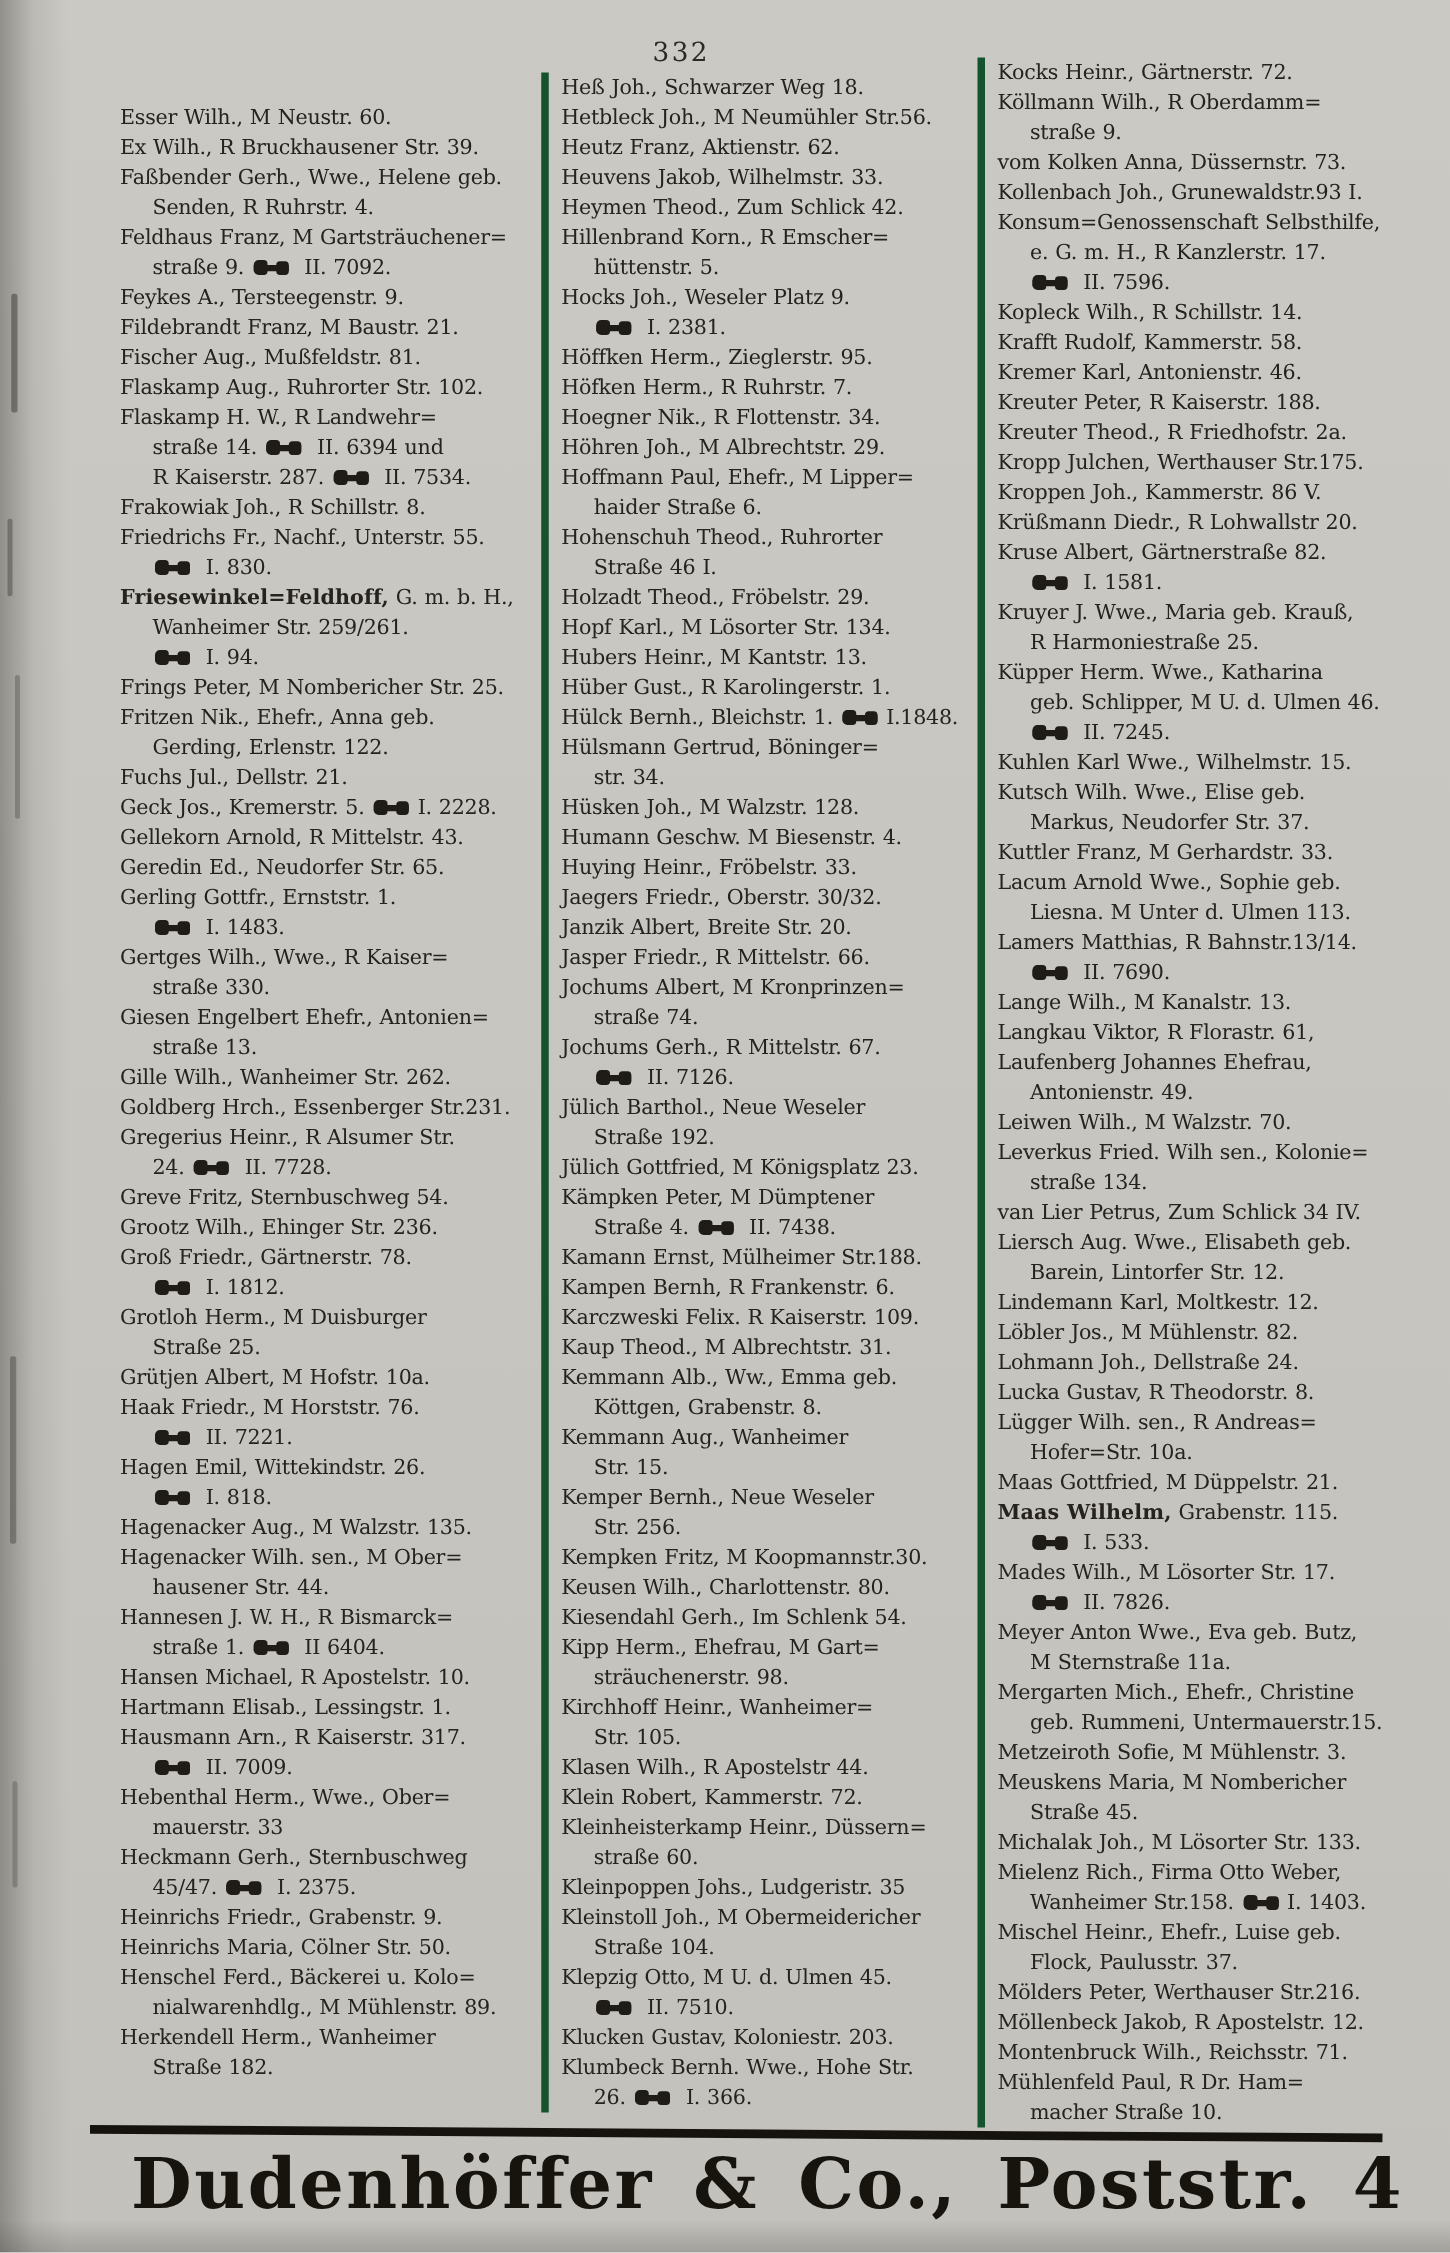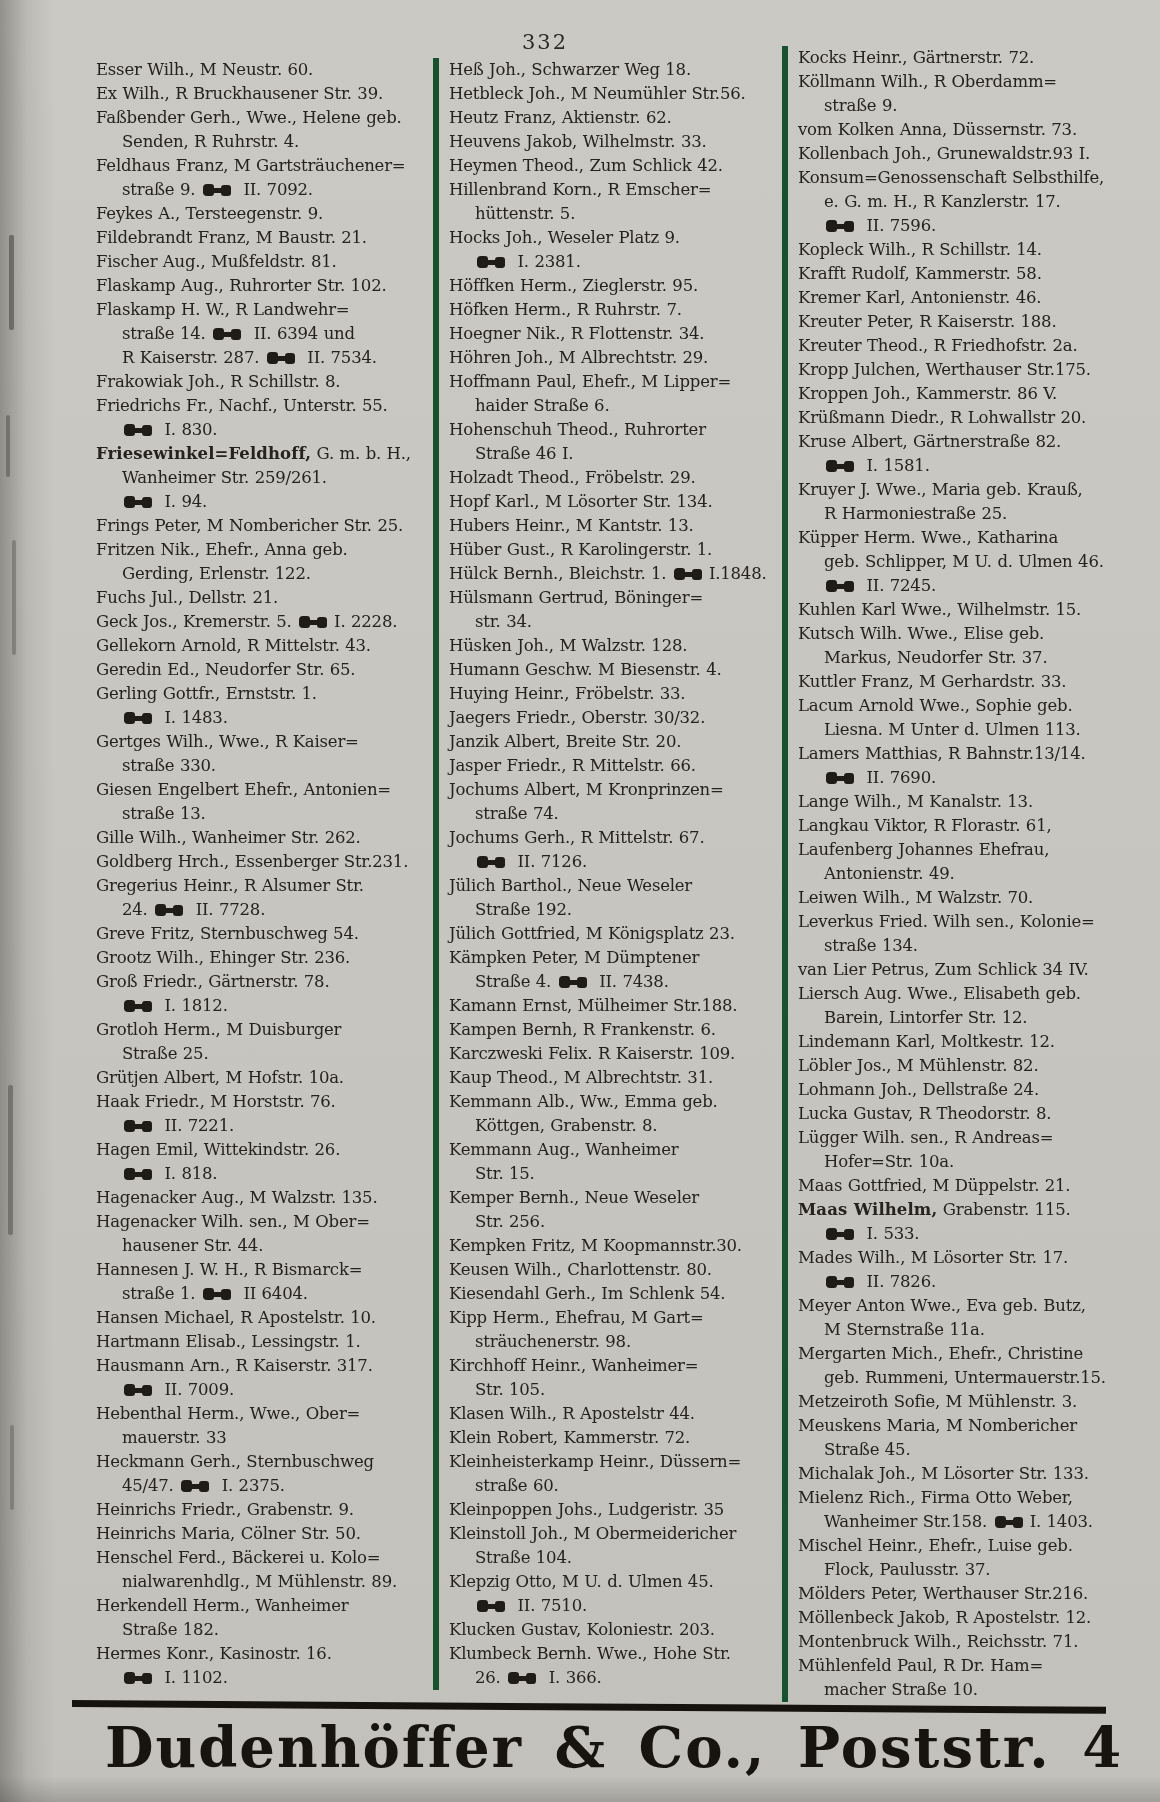--- a/index.html
+++ b/index.html
@@ -123,21 +123,20 @@
       <p class="entry">Hannesen J. W. H., R Bismarck=<br>straße 1. <span class="phone-icon"></span> II 6404.</p>
       <p class="entry">Hansen Michael, R Apostelstr. 10.</p>
       <p class="entry">Hartmann Elisab., Lessingstr. 1.</p>
       <p class="entry">Hausmann Arn., R Kaiserstr. 317.<br><span class="phone-icon"></span> II. 7009.</p>
       <p class="entry">Hebenthal Herm., Wwe., Ober=<br>mauerstr. 33</p>
       <p class="entry">Heckmann Gerh., Sternbuschweg<br>45/47. <span class="phone-icon"></span> I. 2375.</p>
       <p class="entry">Heinrichs Friedr., Grabenstr. 9.</p>
       <p class="entry">Heinrichs Maria, Cölner Str. 50.</p>
       <p class="entry">Henschel Ferd., Bäckerei u. Kolo=<br>nialwarenhdlg., M Mühlenstr. 89.</p>
       <p class="entry">Herkendell Herm., Wanheimer<br>Straße 182.</p>
-      <p class="entry">Hermes Konr., Kasinostr. 16.<br><span class="phone-icon"></span> I. 1102.</p>
     </div>
     <div class="col">
       <p class="entry">Heß Joh., Schwarzer Weg 18.</p>
       <p class="entry">Hetbleck Joh., M Neumühler Str.56.</p>
       <p class="entry">Heutz Franz, Aktienstr. 62.</p>
       <p class="entry">Heuvens Jakob, Wilhelmstr. 33.</p>
       <p class="entry">Heymen Theod., Zum Schlick 42.</p>
       <p class="entry">Hillenbrand Korn., R Emscher=<br>hüttenstr. 5.</p>
       <p class="entry">Hocks Joh., Weseler Platz 9.<br><span class="phone-icon"></span> I. 2381.</p>
       <p class="entry">Höffken Herm., Zieglerstr. 95.</p>

